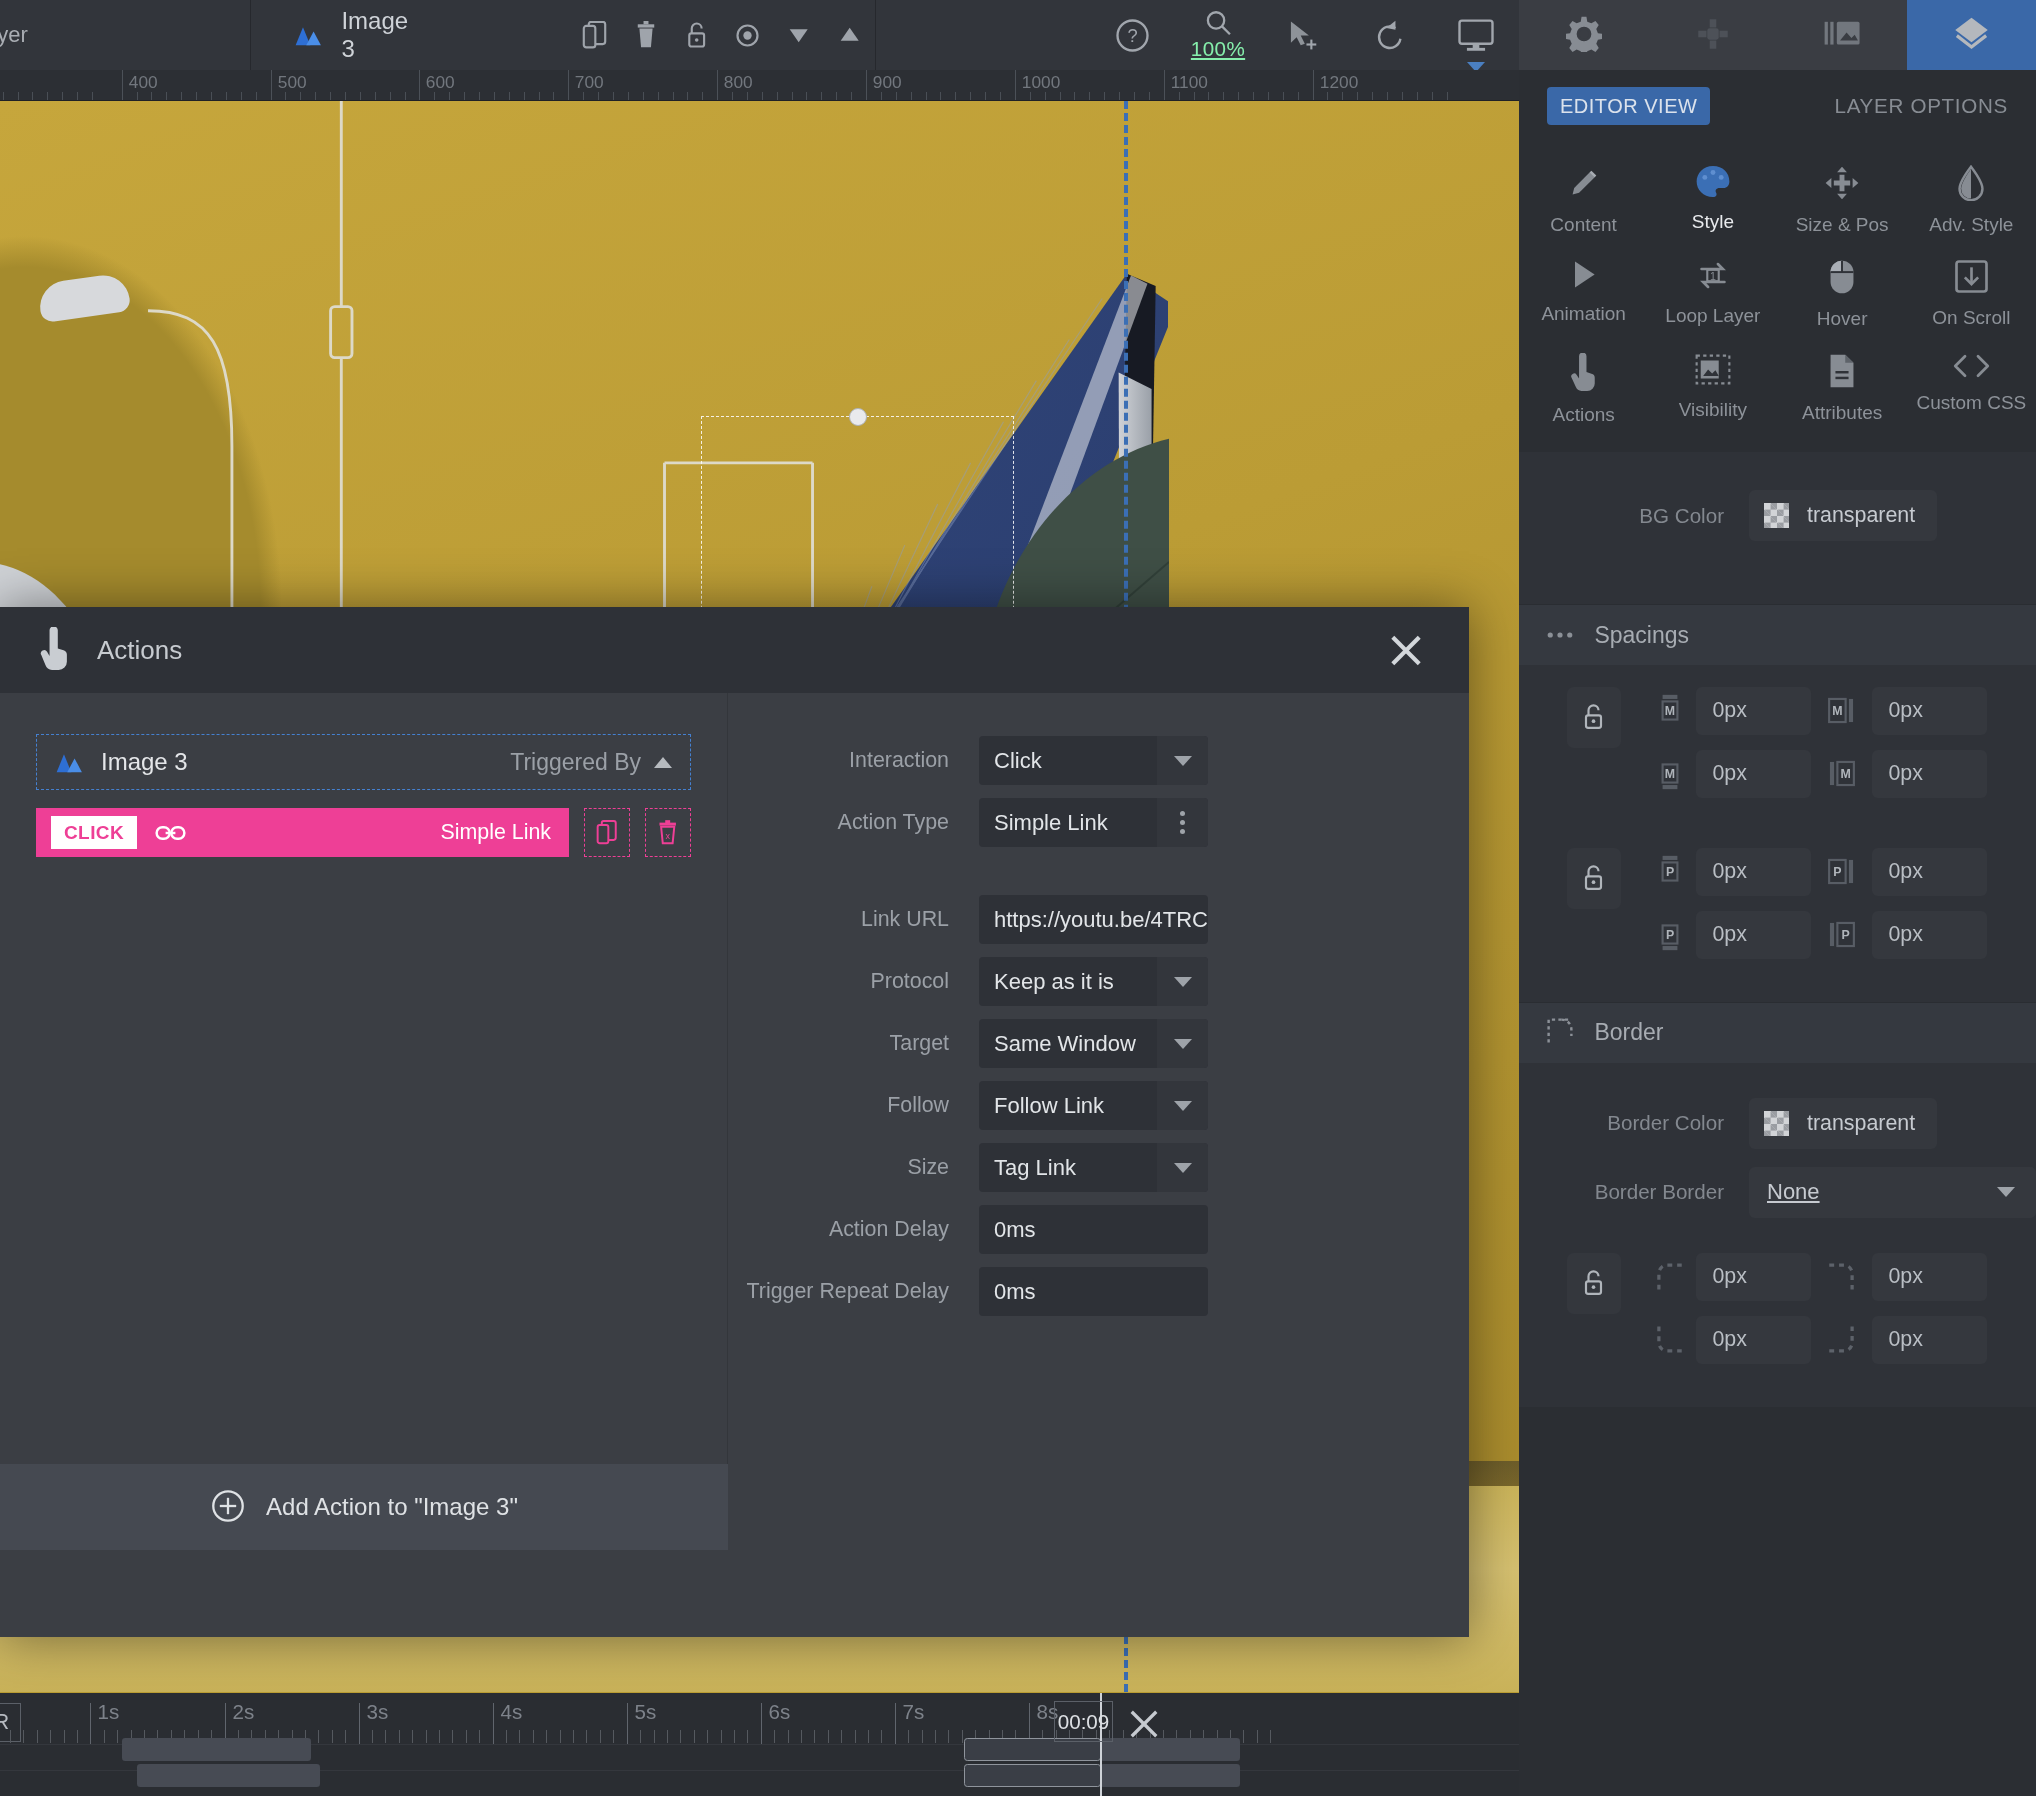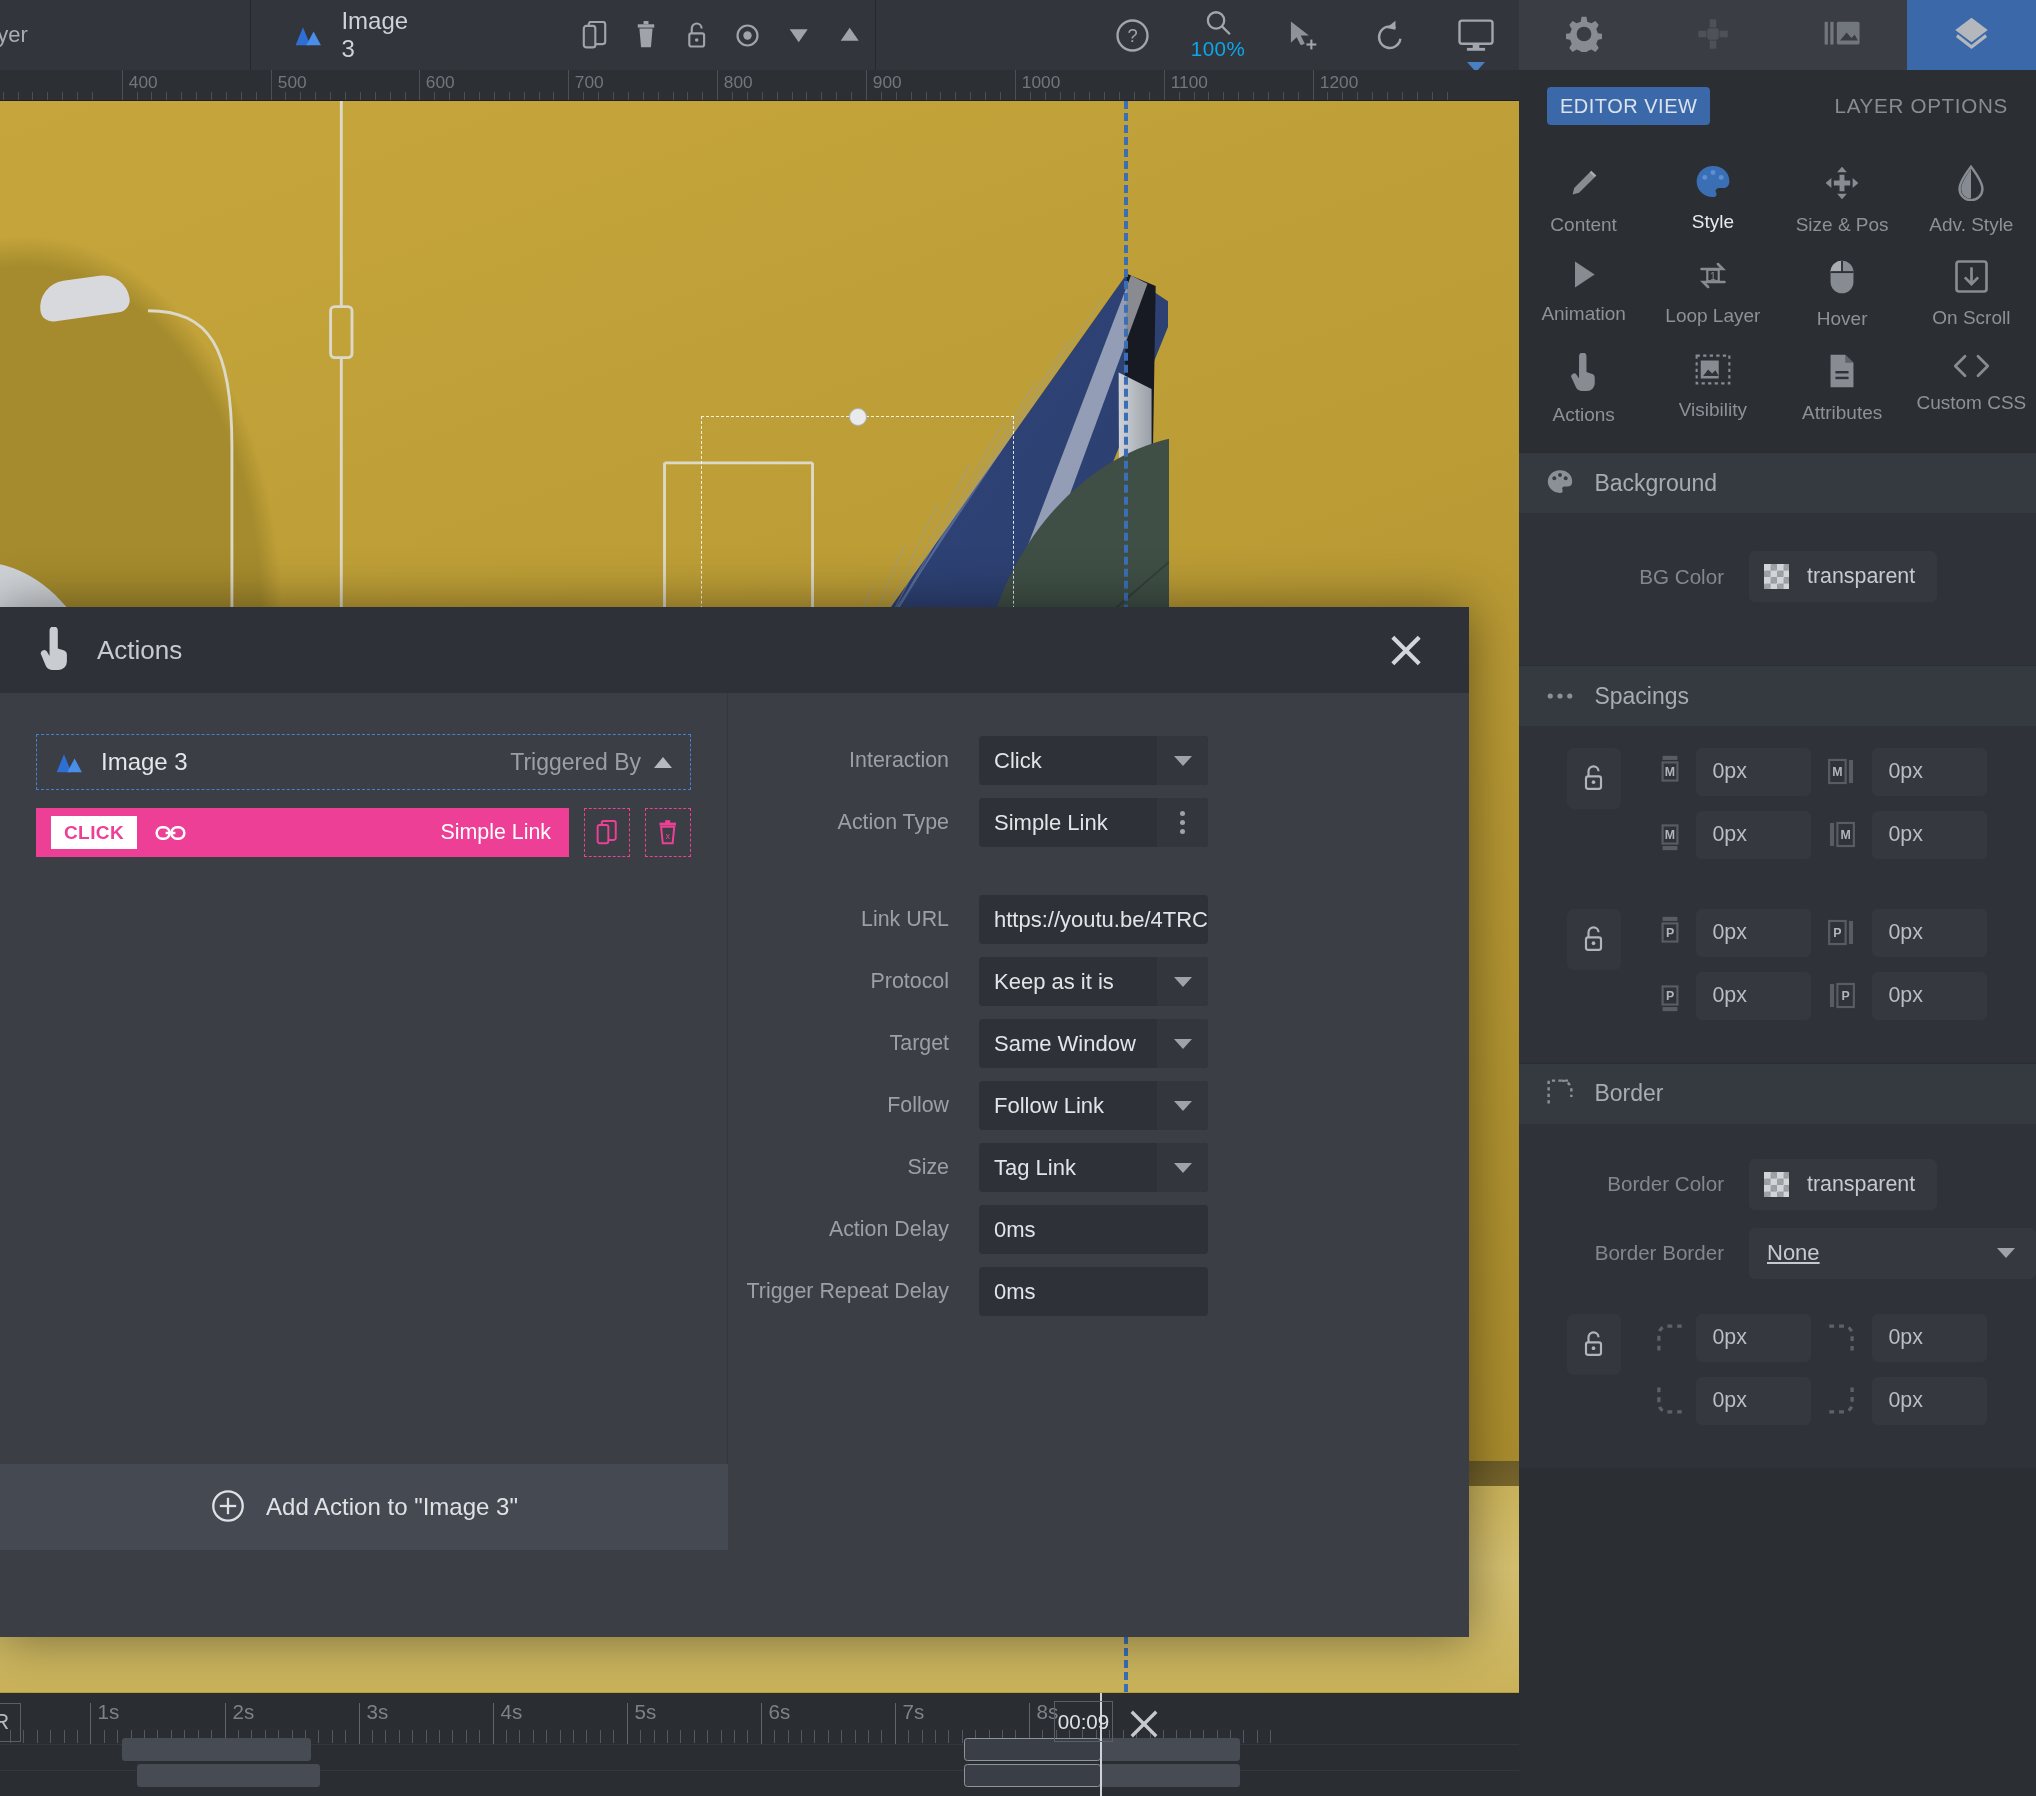--- a/index.html
+++ b/index.html
@@ -15,21 +15,21 @@
   .tb-layerbox span { color:#a9adb3; font-size:22px; margin-left:-15px; }
   .tb-namebox { width:625px; padding-left:43px; display:flex; align-items:center; gap:0; }
   .mountain { width:31px; height:23px; position:relative; flex:none; margin-right:16.4px;}
   .mountain svg { display:block; }
   .tb-name { color:#cfd3d8; font-size:24px; }
   .tb-icons { display:flex; align-items:center; gap:0; margin-left:148px; }
   .tb-icons .ic { width:51px; height:70px; display:flex; align-items:center; justify-content:center; }
   .tb-right { margin-left:auto; display:flex; align-items:center; height:70px; }
   .tb-right .ic { width:86px; height:70px; display:flex; flex-direction:column;
                   align-items:center; justify-content:center; }
-  .zoomlbl { color:#0ea5e9; font-size:20.6px; margin-top:-3.3px; letter-spacing:0.4px;}
+  .zoomlbl { color:#86efac; font-size:20.6px; margin-top:-3.3px; letter-spacing:0.4px;text-decoration:underline;}
   .mon-wrap { position:relative; }
   .mon-caret { position:absolute; left:50%; transform:translateX(-50%); bottom:-1.6px;
                width:0;height:0;border-left:9px solid transparent;border-right:9px solid transparent;
                border-top:10px solid #4a7fc1; }
 
   
   .ruler { position:absolute; left:0; top:70px; width:1519px; height:31px;
            background:#2c2f34; border-bottom:0.8px solid #1f2126; overflow:hidden; }
   .rk { position:absolute; top:0; height:31px; border-left:0.8px solid #4c5158; }
   .rk span { position:absolute; left:5.8px; top:1.6px; font-size:17.3px; color:#72777e; }
@@ -749,31 +749,20 @@
         </div>
         <div class="rg">
           <span><svg width="39" height="26" viewBox="0 0 48 32">
               <path d="M16 4 L4 16 L16 28" fill="none" stroke="#878c93" stroke-width="3.4" stroke-linecap="round" stroke-linejoin="round"></path>
               <path d="M32 4 L44 16 L32 28" fill="none" stroke="#878c93" stroke-width="3.4" stroke-linecap="round" stroke-linejoin="round"></path>
             </svg></span>
           <span class="rg-lbl">Custom CSS</span>
         </div>
       </div>
 
-    <div class="sect-head">
-      <span>
-        <svg width="26" height="25" viewBox="0 0 32 30">
-            <path d="M16 1 C7 1 1 8 1 15 c0 7 6 14 15 14 c3 0 4-2 3-4 c-1-2 0-4 3-4 h4 c3 0 5-2 5-6 C31 7 25 1 16 1z" fill="#8b9097"></path>
-            <circle cx="9" cy="11" r="2.4" fill="#353940"></circle>
-            <circle cx="16" cy="7" r="2.4" fill="#353940"></circle>
-            <circle cx="23" cy="11" r="2.4" fill="#353940"></circle>
-          </svg>
-      </span>
-      <span class="sect-title">Background</span>
-    </div>
     <div class="sect-body" style="padding-top:38px;padding-bottom:48px;">
       <div class="srow">
         <span class="slabel">BG Color</span>
         <span class="colorfield">
           <i class="swatch"></i>
           <span class="colorval">transparent</span>
         </span>
       </div>
     </div>
 

